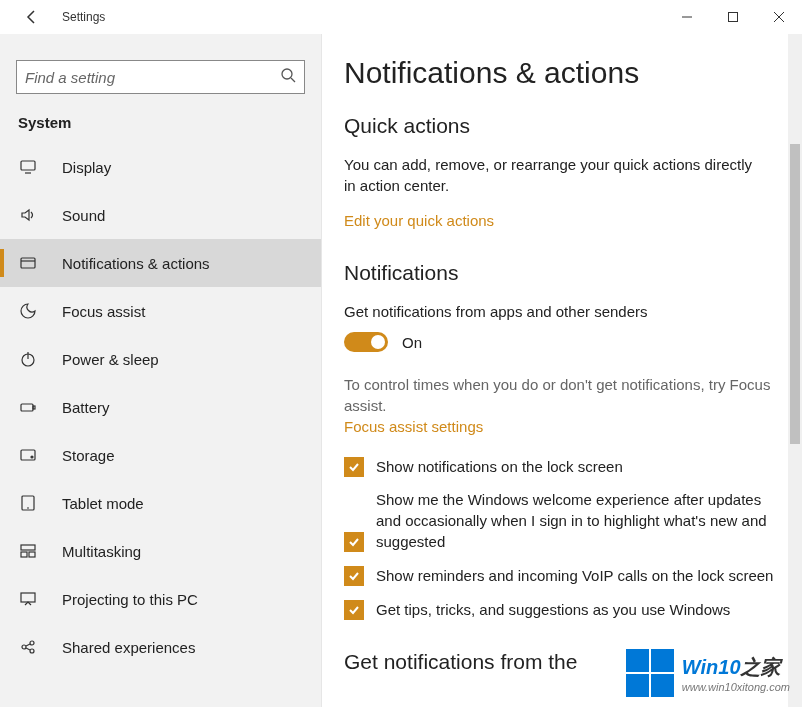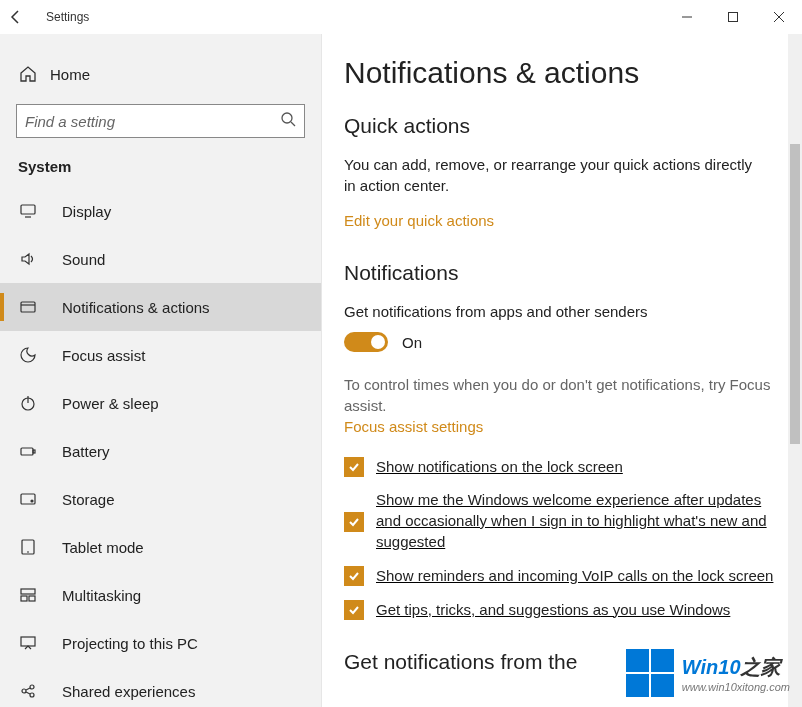--- a/index.html
+++ b/index.html
@@ -1,18 +1,18 @@
 <!DOCTYPE html>
 <html><head>
 <meta charset="utf-8">
 <style>
   * { box-sizing: border-box; margin: 0; padding: 0; font-family: "Segoe UI", Arial, sans-serif; }
   body { width: 802px; height: 707px; background: #fff; overflow: hidden; position: relative; }
   .window { display: flex; flex-direction: column; width: 100%; height: 100%; }
-  .titlebar { height: 34px; display: flex; align-items: center; background: #fff; padding-left: 2px; }
+  .titlebar { height: 34px; display: flex; align-items: center; background: #fff; padding-left: 18px; }
   .titlebar .back { width: 28px; height: 28px; display:flex; align-items:center; justify-content:center; cursor:pointer; }
   .titlebar .title { font-size: 12px; color: #333; margin-left: 16px; }
   .titlebar .spacer { flex:1; }
   .winbtn { width: 46px; height: 34px; display:flex; align-items:center; justify-content:center; cursor:pointer; }
   .winbtn svg { stroke:#333; }
   .content { flex:1; display:flex; overflow:hidden; }
   .sidebar { width: 322px; background: #f2f2f2; display:flex; flex-direction:column; padding-top: 18px; border-right: 1px solid #e6e6e6; }
   .home-row { display:flex; align-items:center; height:44px; padding-left: 18px; cursor:pointer; }
   .home-row .icon { width: 20px; display:flex; justify-content:center; color:#333; }
   .home-row .lbl { margin-left: 12px; font-size: 15px; color:#222; }
@@ -31,21 +31,21 @@
   .main-scroll { position:absolute; inset:0; overflow-y:auto; padding: 22px 14px 0 22px; }
   .page-title { font-size: 30px; font-weight:300; color:#222; margin-bottom: 24px; }
   .section-title { font-size: 21px; font-weight:400; color:#222; margin-top: 6px; margin-bottom: 16px; }
   .body-text { font-size:15px; color:#222; line-height:1.4; max-width: 420px; margin-bottom: 16px; }
   .muted-text { font-size:15px; color:#666; line-height:1.4; max-width: 430px; margin-bottom: 2px; }
   .link { font-size:15px; color:#d08a1a; cursor:pointer; margin-bottom: 26px; display:inline-block; }
   .toggle-row { display:flex; align-items:center; margin-bottom: 22px; }
   .toggle { width:44px; height:20px; border-radius:10px; background:#d08a1a; position:relative; cursor:pointer; }
   .toggle .knob { position:absolute; right:3px; top:3px; width:14px; height:14px; background:#fff; border-radius:50%; }
   .toggle-label { margin-left:14px; font-size:15px; color:#222; }
-  .check-row { display:flex; align-items:center; margin-bottom: 12px; max-width:430px;text-decoration:underline; }
+  .check-row { display:flex; align-items:flex-end; margin-bottom: 12px; max-width:430px; }
   .checkbox { width:20px; height:20px; background:#d08a1a; flex:0 0 20px; display:flex; align-items:center; justify-content:center; cursor:pointer; margin-top:2px; }
   .checkbox svg { stroke:#fff; }
   .check-label { margin-left:12px; font-size:15px; color:#222; line-height:1.4; }
   .scrollbar-track { position:absolute; right:0; top:0; bottom:0; width:14px; background:#f0f0f0; }
   .scrollbar-thumb { position:absolute; left:2px; width:10px; top:110px; height:300px; background:#c0c0c0; border-radius:0; }
   .watermark { position:absolute; right:12px; bottom:10px; display:flex; align-items:center; pointer-events:none;font-style:italic; }
   .watermark .winlogo { width:48px; height:48px; display:grid; grid-template-columns:1fr 1fr; grid-template-rows:1fr 1fr; gap:2px; }
   .watermark .winlogo div { background:#0078d7; }
   .watermark .txt { margin-left:8px; }
   .watermark .t1 { font-size:20px; color:#333; font-weight:bold; }
@@ -79,28 +79,20 @@
       <svg width="12" height="12">
           <line x1="1" y1="1" x2="11" y2="11" stroke-width="1"></line>
           <line x1="11" y1="1" x2="1" y2="11" stroke-width="1"></line>
         </svg>
     </div>
   </div>
 
   <div class="content">
 
     <div class="sidebar">
-      <div class="home-row">
-        <span class="icon">
-          <svg width="18" height="18" viewBox="0 0 18 18" fill="none" stroke="#333" stroke-width="1.3">
-              <path d="M2 8 L9 2 L16 8 V16 H11 V11 H7 V16 H2 Z"></path>
-            </svg>
-        </span>
-        <span class="lbl">Home</span>
-      </div>
 
       <div class="search-wrap">
         <div class="search">
           <input type="text" placeholder="Find a setting" style="">
           <span>
             <svg width="16" height="16" viewBox="0 0 16 16" fill="none" stroke="#555" stroke-width="1.3">
                 <circle cx="7" cy="7" r="5"></circle>
                 <line x1="11" y1="11" x2="15" y2="15"></line>
               </svg>
           </span>

